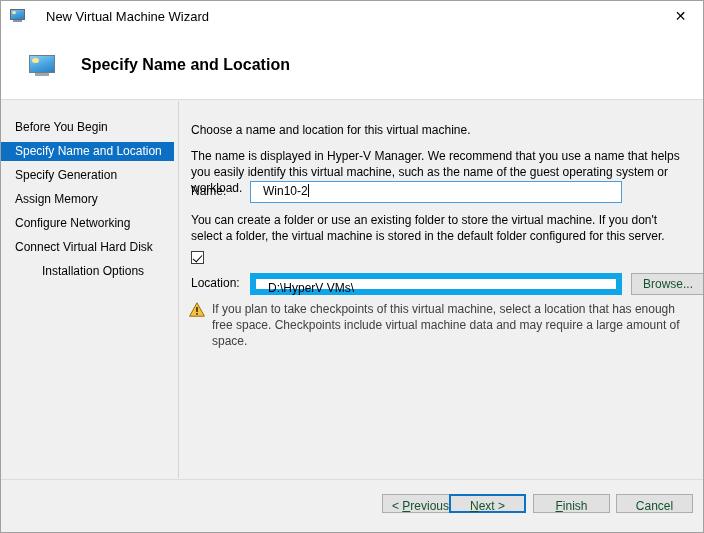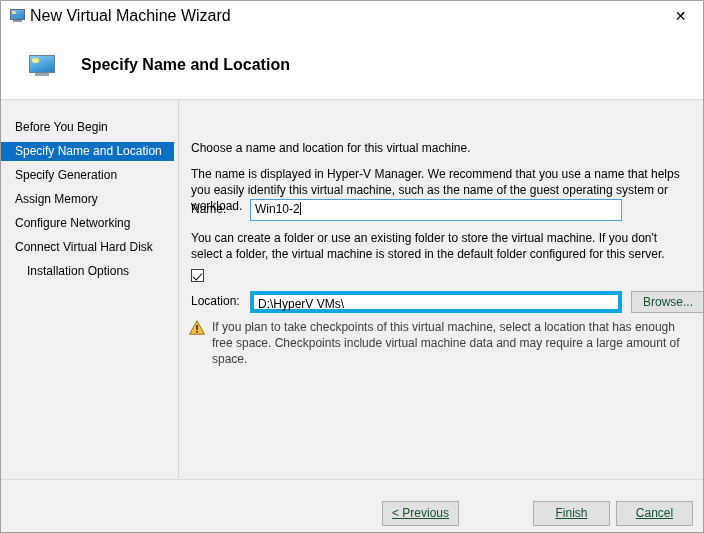--- a/index.html
+++ b/index.html
@@ -59,22 +59,22 @@
     background: #ffe98a;
     border-radius: 50%;
   }
   .titlebar-icon .stand {
     position: absolute;
     left: 3px; top: 11px;
     width: 9px; height: 2px;
     background: #8a97a3;
   }
   .titlebar-title {
-    margin-left: 4px;
-    font-size: 16px;
+    margin-left: 20px;
+    font-size: 13px;
     color: #000000;
     white-space: nowrap;
   }
   .titlebar-close {
     position: absolute;
     right: 0; top: 0;
     width: 45px;
     height: 30px;
     display: flex;
     align-items: center;
@@ -158,31 +158,31 @@
     line-height: 19px;
     padding-left: 14px;
     font-size: 12px;
     color: #000000;
     white-space: nowrap;
     margin-bottom: 5px;
     width: 173px;
     box-sizing: border-box;
   }
   .nav-item.indent {
-    padding-left: 26px;
+    padding-left: 41px;
   }
   .nav-item.selected {
     background: #0b6fc4;
     color: #ffffff;
   }
 
   
   .content {
     position: absolute;
-    left: 179px; top: 18px;
+    left: 179px; top: 0;
     width: 523px;
     height: 377px;
   }
   .para {
     position: absolute;
     font-size: 12px;
     color: #000000;
     line-height: 16px;
   }
   .p-intro  { left: 11px; top: 21px;  width: 495px; }
@@ -199,21 +199,21 @@
     position: absolute;
     left: 0; top: 3px;
     font-size: 12px;
   }
   .inp {
     box-sizing: border-box;
     background: #ffffff;
     font-family: "Liberation Sans", sans-serif;
     font-size: 12px;
     color: #000000;
-    padding: 2px 0 2px 4px;
+    padding: 2px 0 2px 12px;
     outline: none;
   }
   .inp-name {
     position: absolute;
     left: 59px; top: 0;
     width: 372px;
     height: 22px;
     border: 1px solid #4a9edc;
   }
   .caret {
@@ -264,21 +264,21 @@
   .row-loc .lbl {
     position: absolute;
     left: 0; top: 3px;
     font-size: 12px;
   }
   .inp-loc {
     position: absolute;
     left: 59px; top: 0;
     width: 372px;
     height: 22px;
-    border: 4px solid #0ea5e9;
+    border: 6px solid #0ea5e9;
   }
   .btn {
     box-sizing: border-box;
     background: #e1e1e1;
     border: 1px solid #adadad;
     font-family: "Liberation Sans", sans-serif;
     font-size: 12px;
     color: #14532d;
     text-align: center;
     white-space: nowrap;
@@ -317,25 +317,24 @@
     position: absolute;
     left: 0; top: 478px;
     width: 702px;
     height: 53px;
     background: #f0f0f0;
     border-top: 1px solid #dcdcdc;
     box-sizing: border-box;
   }
   .btn-nav {
     position: absolute;
-    top: 21px;
+    top: 14px;
     width: 77px;
-    height: 25px;
+    height: 19px;
     line-height: 23px;
-    text-decoration: underline;
   }
   .btn-prev   { left: 381px; }
   .btn-next   { left: 448px; border: 2px solid #0b72c4; line-height: 21px; }
   .btn-finish { left: 532px; }
   .btn-cancel { left: 615px; }
   .u { text-decoration: underline; }
 </style>
 </head>
 <body>
 
@@ -399,17 +398,18 @@
           <rect x="7.2" y="11" width="1.6" height="1.7" fill="#3a2a05"></rect>
         </svg>
         <div class="warn-text">If you plan to take checkpoints of this virtual machine, select a location that has enough free space. Checkpoints include virtual machine data and may require a large amount of space.</div>
       </div>
 
     </div>
   </div>
 
   <div class="footer">
     <div class="btn btn-nav btn-prev">&lt; <span class="u">P</span>revious</div>
+    <div class="btn btn-nav btn-next"><span class="u">N</span>ext &gt;</div>
     <div class="btn btn-nav btn-finish"><span class="u">F</span>inish</div>
     <div class="btn btn-nav btn-cancel">Cancel</div>
   </div>
 
 </div>
 
 </body></html>

